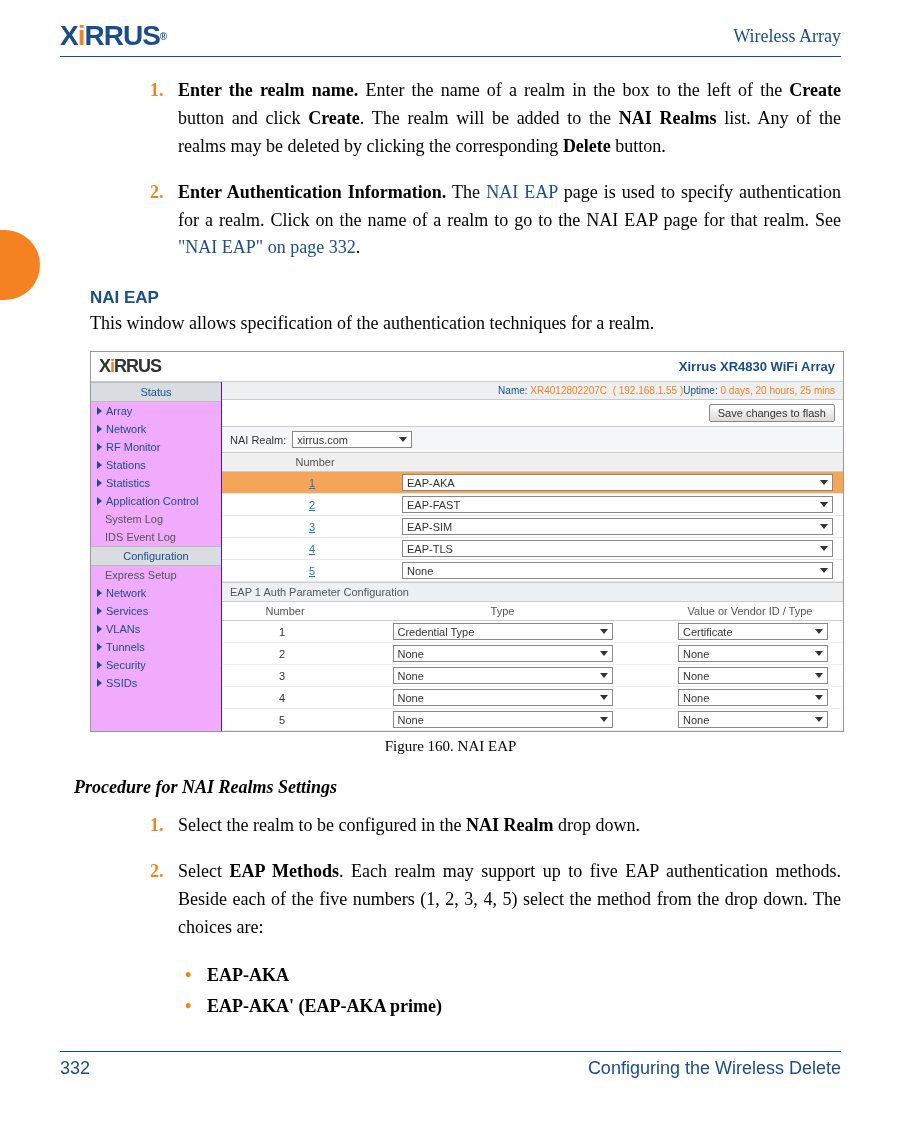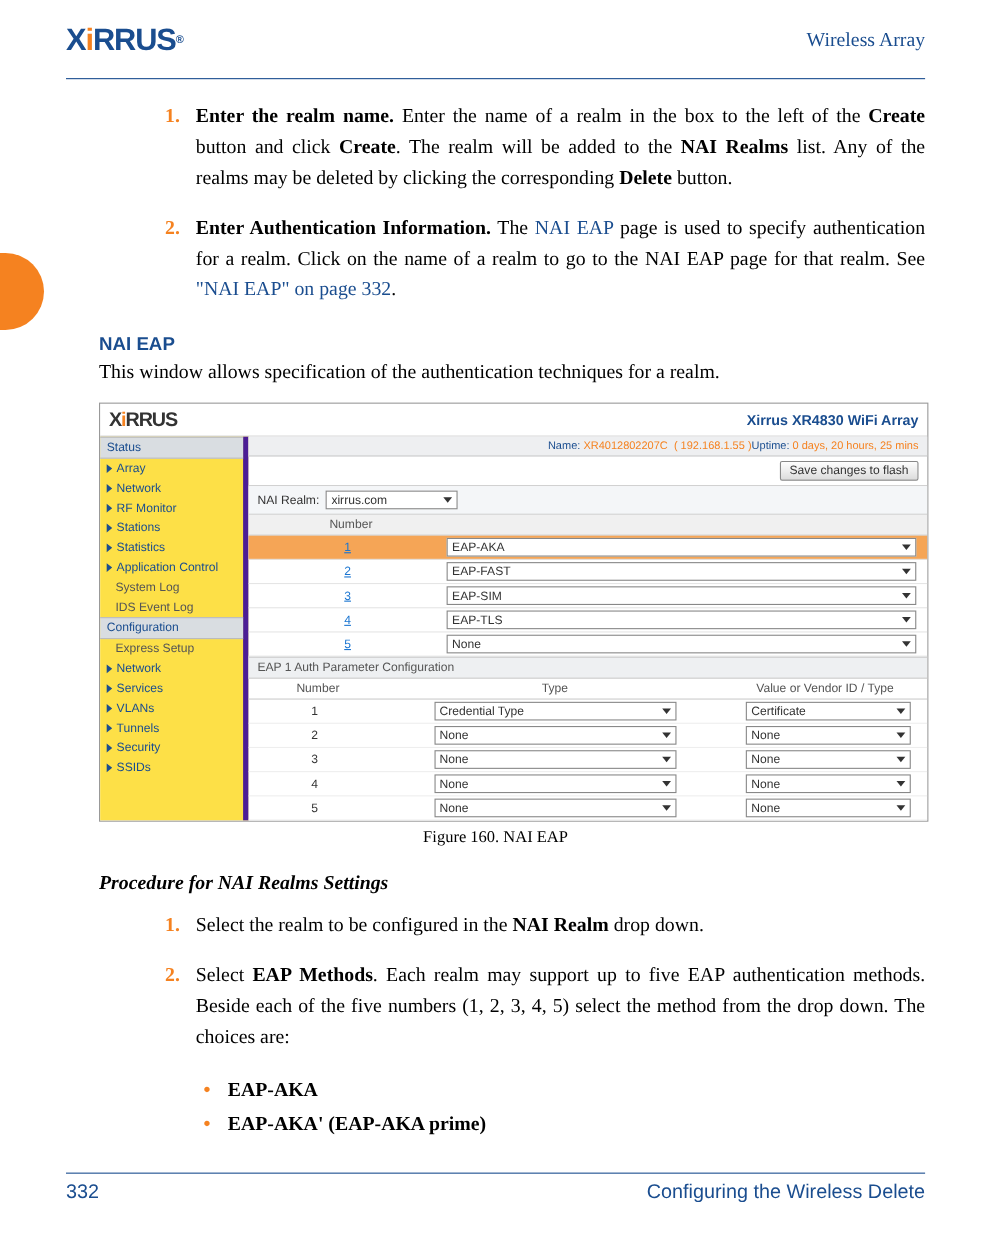--- a/index.html
+++ b/index.html
@@ -22,21 +22,21 @@
     width: 40px;
     height: 70px;
     background: #f58220;
     border-radius: 0 35px 35px 0;
   }
   .topbar {
     display: flex;
     justify-content: space-between;
     align-items: center;
     border-bottom: 1px solid #1a4d8f;
-    padding-bottom: 19px;
+    padding-bottom: 4px;
     margin-bottom: 20px;
   }
   .logo {
     font-family: Arial, sans-serif;
     font-weight: 900;
     font-size: 28px;
     color: #1a4d8f;
     letter-spacing: -1px;
     display: flex;
     align-items: center;
@@ -65,21 +65,21 @@
   .section-para {
     font-size: 18px;
     line-height: 1.5;
     margin-left: 30px;
     margin-bottom: 14px;
   }
   .proc-head {
     font-style: italic;
     font-weight: bold;
     font-size: 18px;
-    margin-left: 30px;
+    margin-left: 14px;
     margin-top: 22px;
     margin-bottom: 14px;
   }
   .bullets { padding-left: 125px; }
   .bullet { display:flex; font-size:18px; line-height:1.7;}
   .bull-mark { color:#f58220; width:22px; font-weight:bold;}
   .bull-text { font-weight:bold; }
   .caption { text-align:center; font-size:15px; margin-top:6px; margin-bottom:10px;}
   .footer {
     border-top: 1px solid #1a4d8f;
@@ -109,23 +109,24 @@
     align-items:center;
     padding: 4px 8px;
     border-bottom: 1px solid #ccc;
   }
   .shot-logo { font-weight:900; font-size:18px; letter-spacing:-1px; color:#333;}
   .shot-logo .x-dot{ color:#f58220;}
   .shot-title { color:#1a4d8f; font-weight:bold; font-size:13px;}
   .shot-body { display:flex; }
   .sidebar {
     width: 130px;
-    background: #fde047;
-    border-right:5px solid #4c1d95;
+    background: #f0abfc;
+    border-right:1px solid #4c1d95;
     flex-shrink:0;
+    text-align:center;
   }
   .side-group-title {
     background: #d9dde1;
     color:#1a4d8f;
     padding: 3px 6px;
     font-size:11px;
     border-top:1px solid #bbb;
     border-bottom:1px solid #bbb;
   }
   .side-item {

